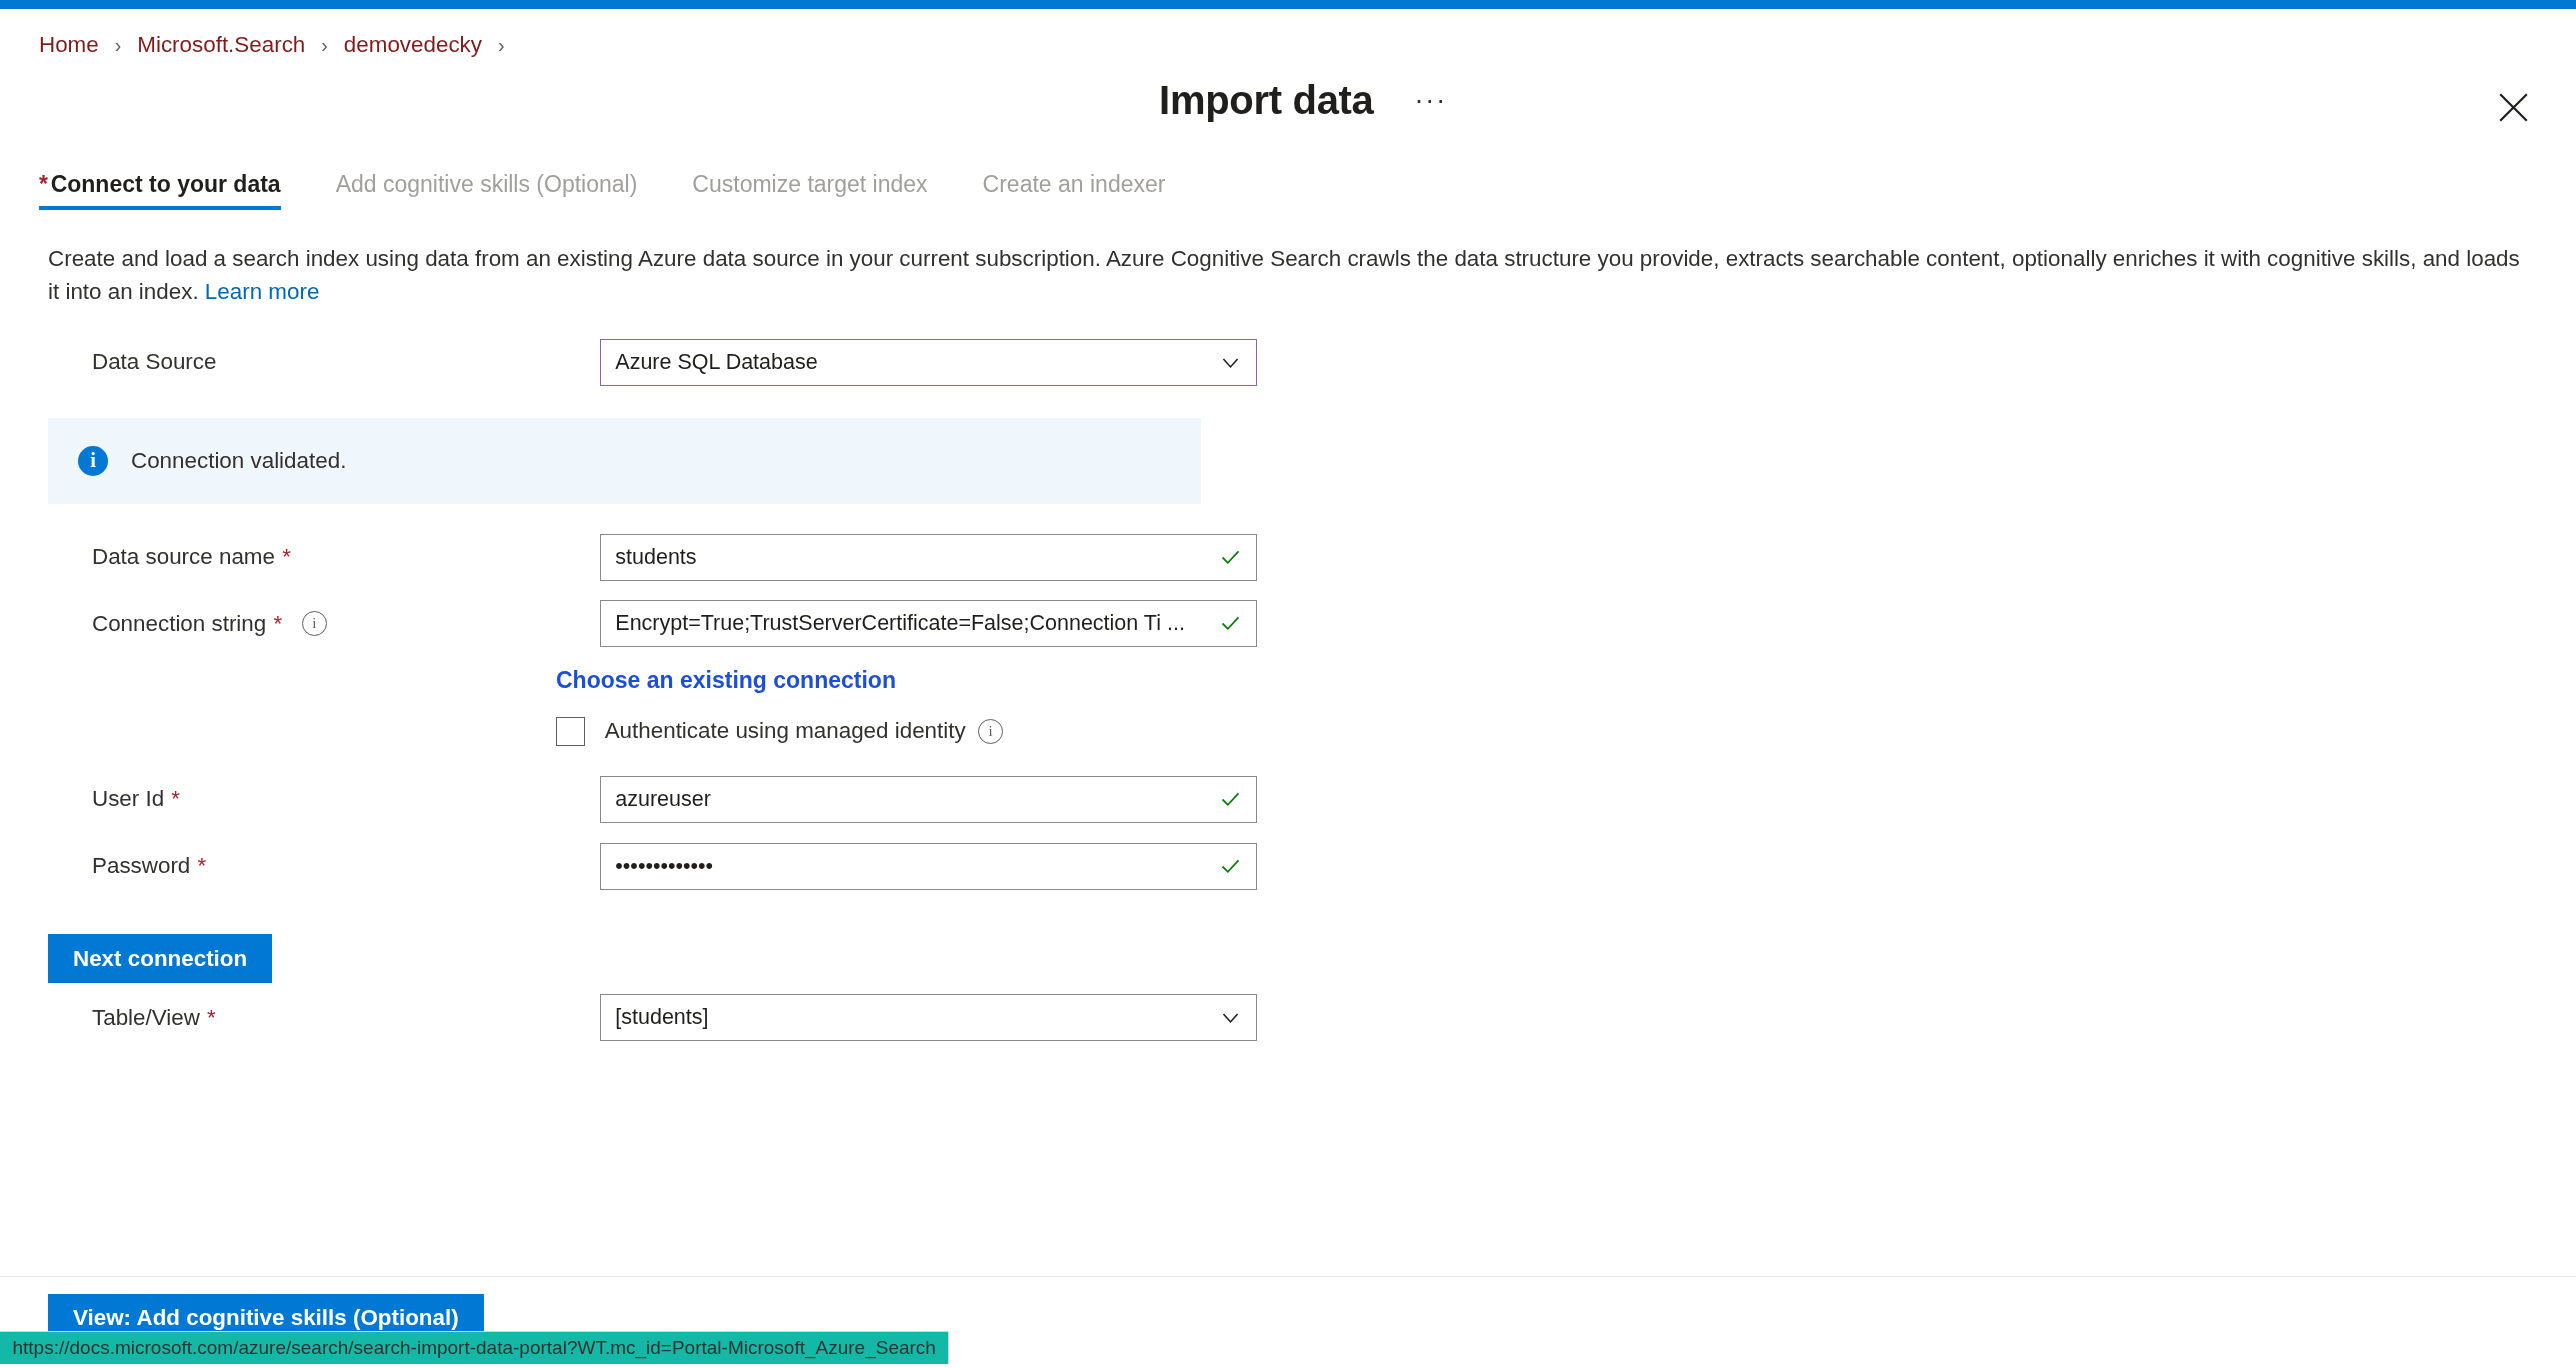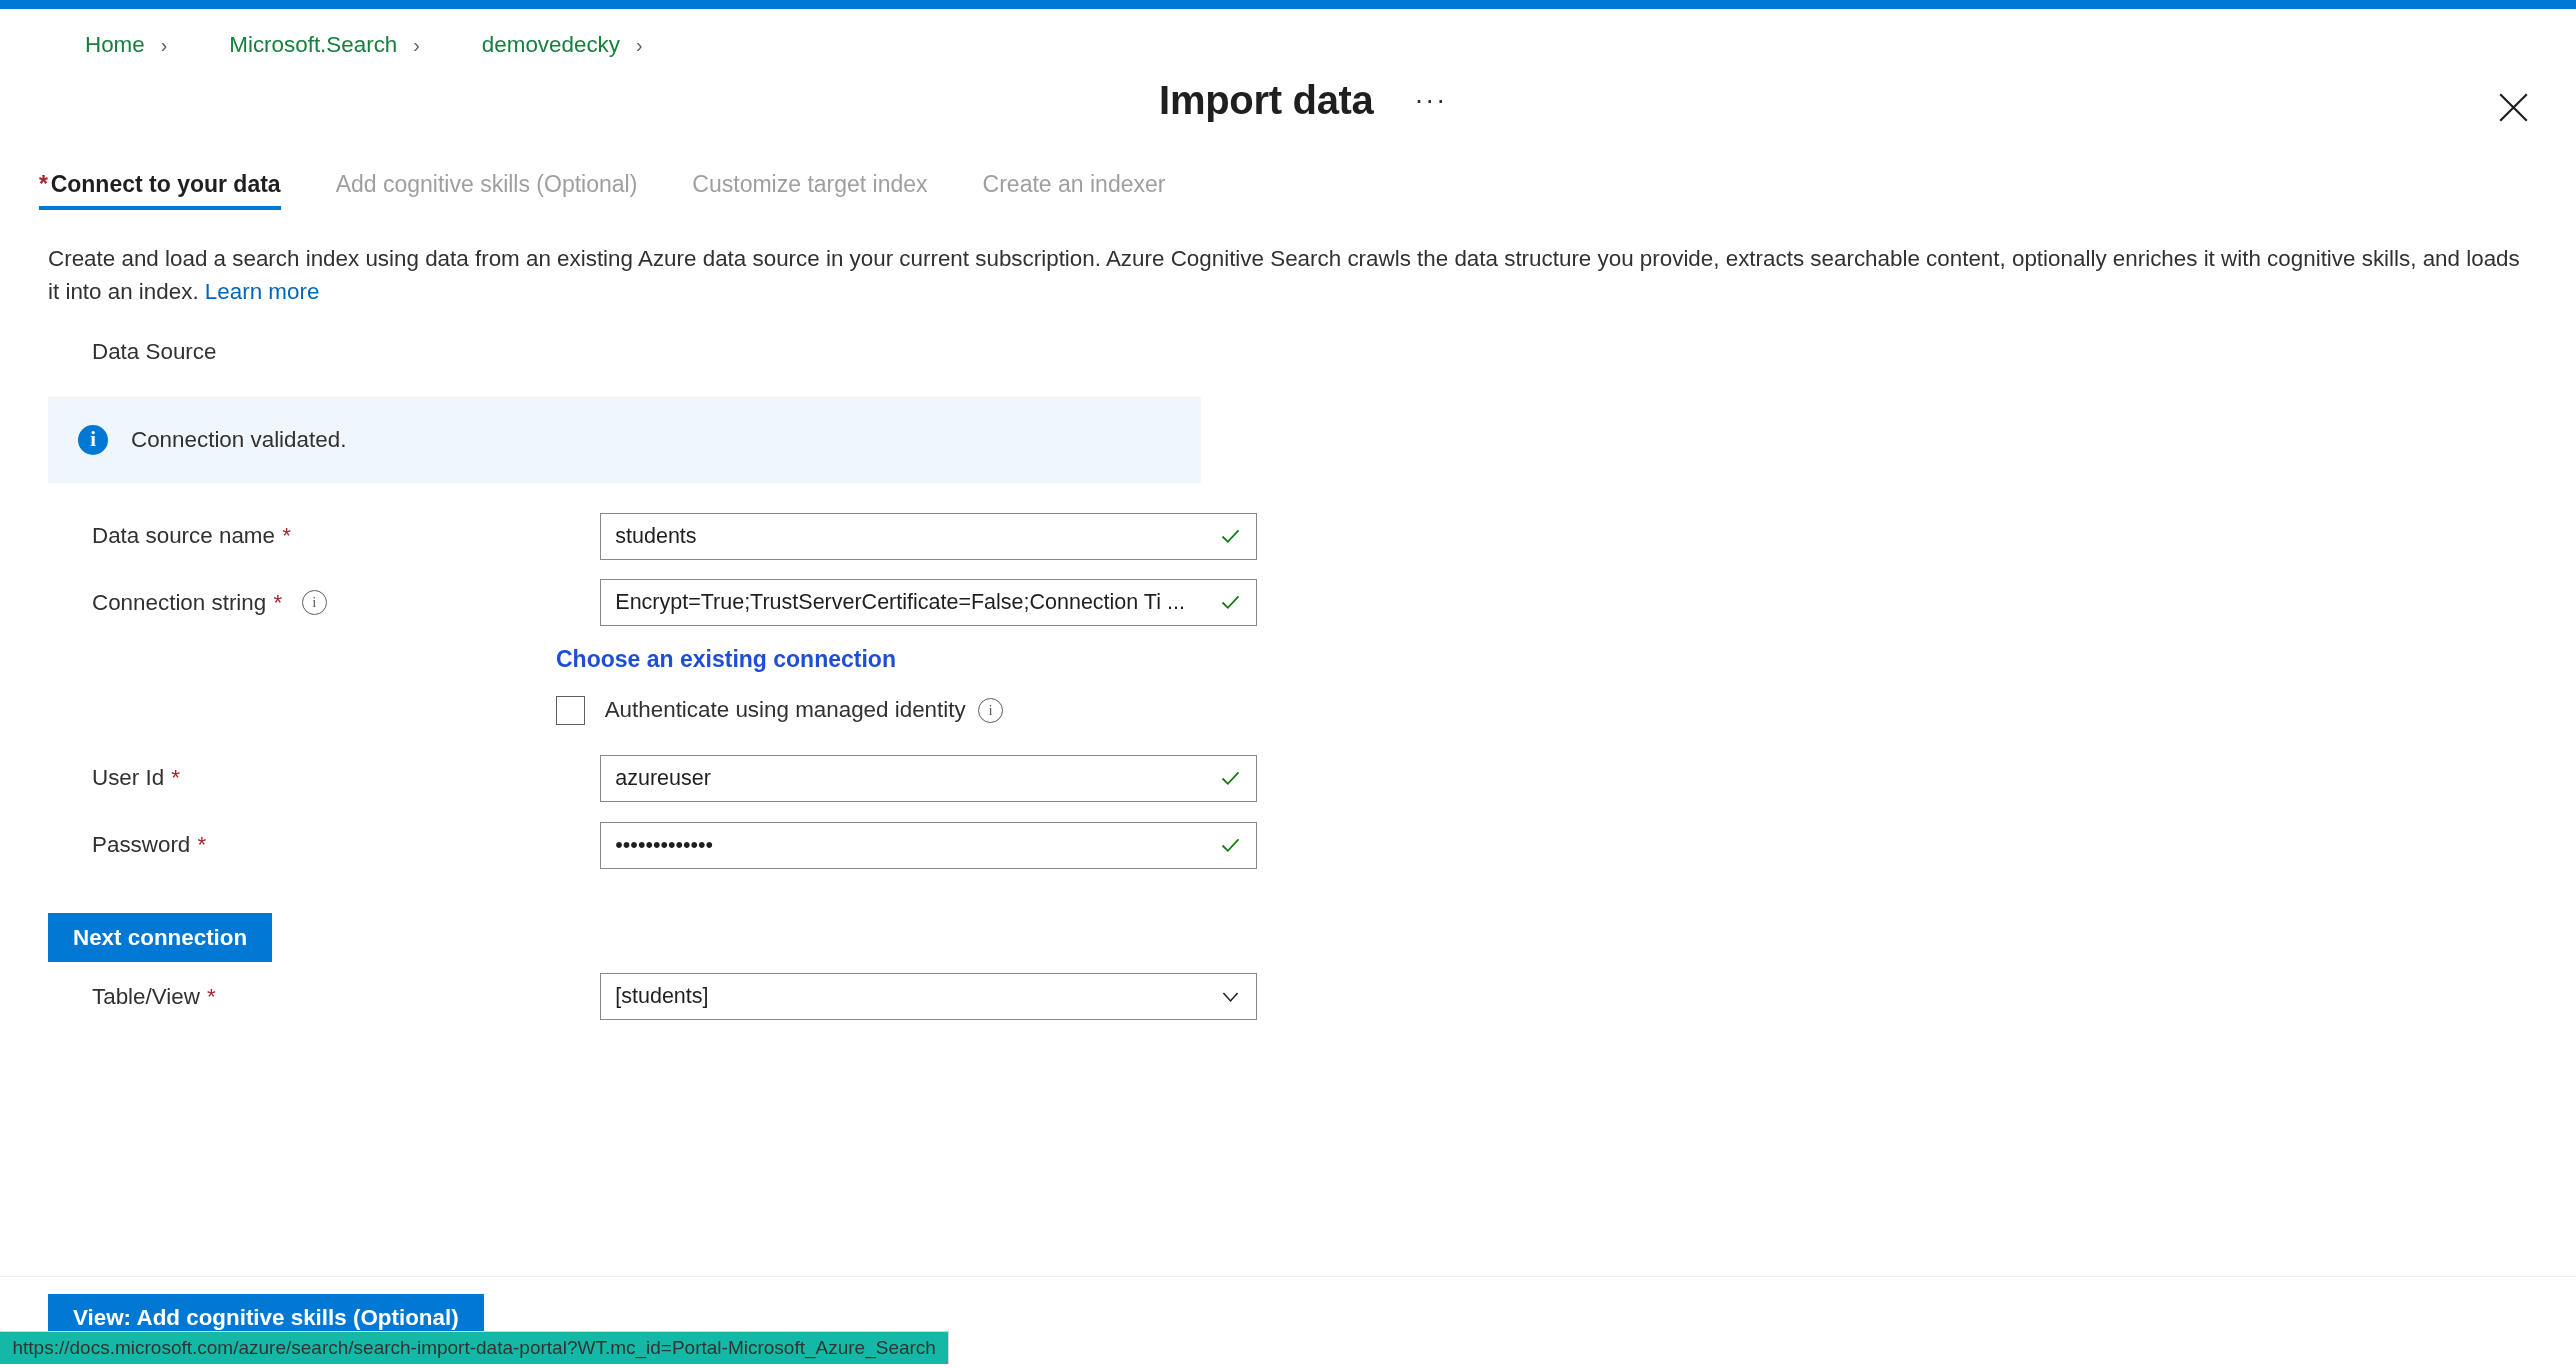--- a/index.html
+++ b/index.html
@@ -27,23 +27,22 @@
   }
   
   .breadcrumb {
     display: flex;
     align-items: center;
     gap: 0;
     padding: 23px 0 0 39px;
     font-size: 22.4px;
   }
   .breadcrumb .crumb {
-    color: #15803d;
-    cursor: pointer;
-    margin-left: 46px;
+    color: #7f1d1d;
+    cursor: pointer;
   }
   .breadcrumb .sep {
     color: #605e5c;
     margin: 0 16px;
     font-size: 19.7px;
   }
   
   .title-row {
     display: flex;
     align-items: center;
@@ -334,20 +333,28 @@
     <a href="#">Learn more</a>
   </div>
 
   <div class="form">
 
     
     <div class="row">
       <div class="label">
         <span>Data Source</span>
       </div>
+      <div class="field focused">
+        <span class="txt">Azure SQL Database</span>
+        <span class="chev">
+          <svg width="23" height="23" viewBox="0 0 26 26">
+              <polyline points="5,9 13,18 21,9" fill="none" stroke="#201f1e" stroke-width="1.8"></polyline>
+            </svg>
+        </span>
+      </div>
     </div>
 
     
     <div class="banner">
       <span class="icon">i</span>
       <span>Connection validated.</span>
     </div>
 
     <div style="height:30px"></div>
 

